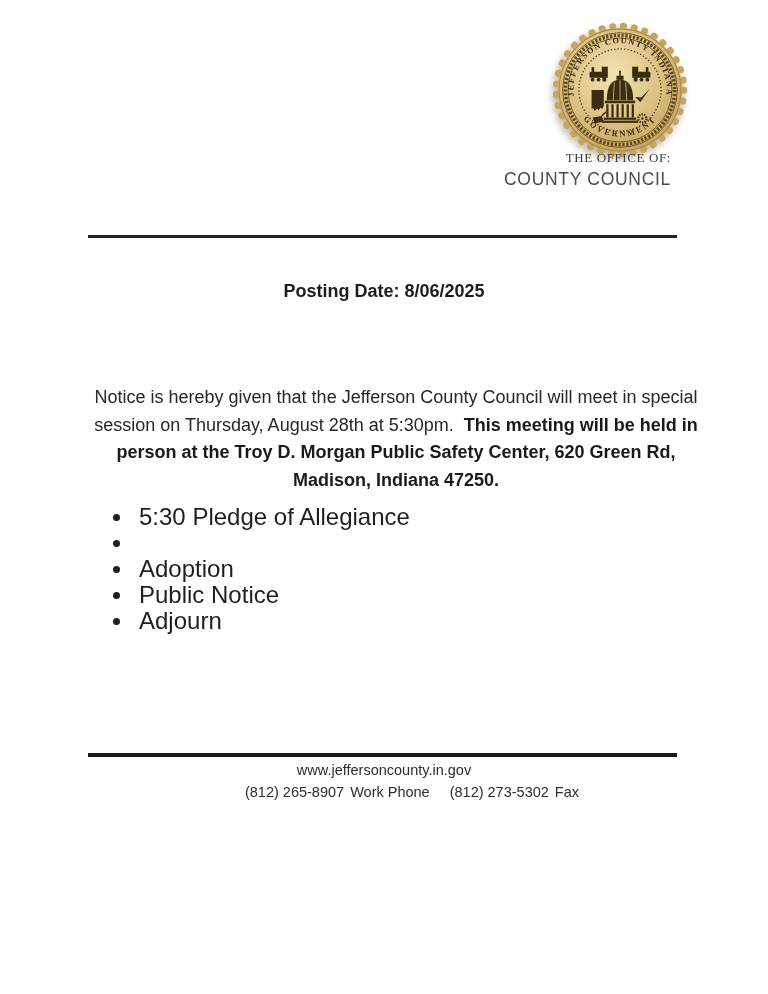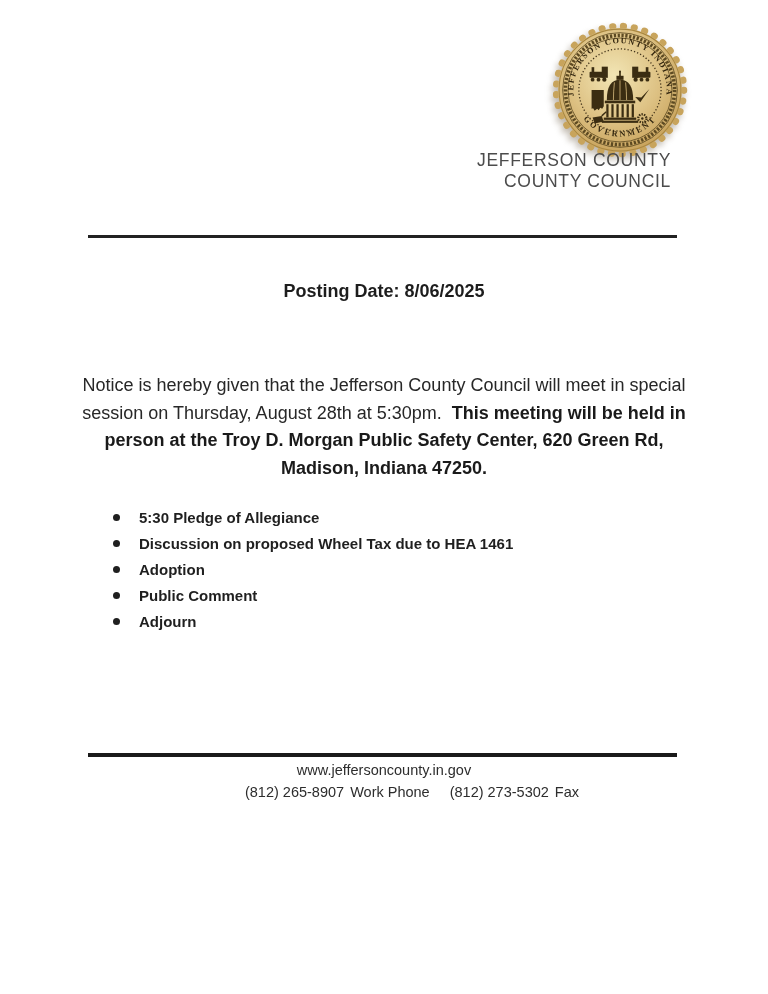--- a/index.html
+++ b/index.html
@@ -22,27 +22,27 @@
 
   .rule{position:absolute;left:88px;width:589px;background:#222222;}
   .rule-top{top:235px;height:3px;}
   .rule-bottom{top:753px;height:3.5px;background:#1a1a1a;}
 
   .posting-date{position:absolute;left:0;top:281px;width:768px;text-align:center;
                 font-weight:bold;font-size:18px;color:#1d1d1d;}
   .doc-title{position:absolute;left:0;top:333px;width:768px;text-align:center;
              font-weight:bold;font-size:18px;color:#1d1d1d;}
 
-  .body-par{position:absolute;left:79px;top:372px;width:610px;margin:0;
+  .body-par{position:absolute;left:79px;top:372px;width:610px;margin:12px;
             text-align:center;font-size:18px;line-height:27.5px;color:#272727;}
   .body-par .b{font-weight:bold;color:#1a1a1a;}
 
   .agenda{position:absolute;left:113px;top:504px;margin:0;padding:0;list-style:none;}
   .agenda li{display:flex;align-items:center;height:26px;
-             font-weight:bold;font-size:15px;color:#1f1f1f;}
+             font-weight:normal;font-size:24px;color:#1f1f1f;}
   .dot{width:7px;height:7px;border-radius:50%;background:#1f1f1f;margin-right:19px;flex:0 0 auto;}
 
   .footer-line1{position:absolute;left:0;top:762px;width:768px;display:flex;
                 justify-content:center;gap:32px;font-size:14.5px;color:#2d2d2d;}
   .footer-line2{position:absolute;left:0;top:784px;width:768px;display:flex;
                 justify-content:center;gap:20px;font-size:14.5px;color:#2d2d2d;margin-left:28px;}
   .pgroup{display:flex;gap:6px;}
   .i{}
 </style>
 </head>
@@ -127,46 +127,45 @@
 
         <g>
           <circle cx="90" cy="96" r="4" fill="none" stroke="#3b2d12" stroke-width="2.2" stroke-dasharray="1.4 1.1"></circle>
           <circle cx="90" cy="96" r="1.2"></circle>
         </g>
       </g>
     </svg>
   </div>
 
   <div class="office-block">
-    <div class="org">JEFFERSON COUNTY</div>
+    <div class="office-label">THE OFFICE OF:</div>
     <div class="org">COUNTY COUNCIL</div>
   </div>
 
   <div class="rule rule-top"></div>
 
   <div class="posting-date">Posting Date: 8/06/2025</div>
 
   <p class="body-par"><span>Notice is hereby given that the Jefferson County Council will meet in special session on Thursday, August 28th at 5:30pm.&nbsp;</span> <span class="b">This meeting will be held in person at the Troy D. Morgan Public Safety Center, 620 Green Rd, Madison, Indiana 47250.</span></p>
 
   <ul class="agenda">
     <li>
       <span class="dot"></span>
       <span>5:30 Pledge of Allegiance</span>
     </li>
     <li>
       <span class="dot"></span>
-      <span>Discussion on proposed Wheel Tax due to HEA 1461</span>
     </li>
     <li>
       <span class="dot"></span>
       <span>Adoption</span>
     </li>
     <li>
       <span class="dot"></span>
-      <span>Public Comment</span>
+      <span>Public Notice</span>
     </li>
     <li>
       <span class="dot"></span>
       <span>Adjourn</span>
     </li>
   </ul>
 
   <div class="rule rule-bottom"></div>
 
   <div class="footer-line1">

